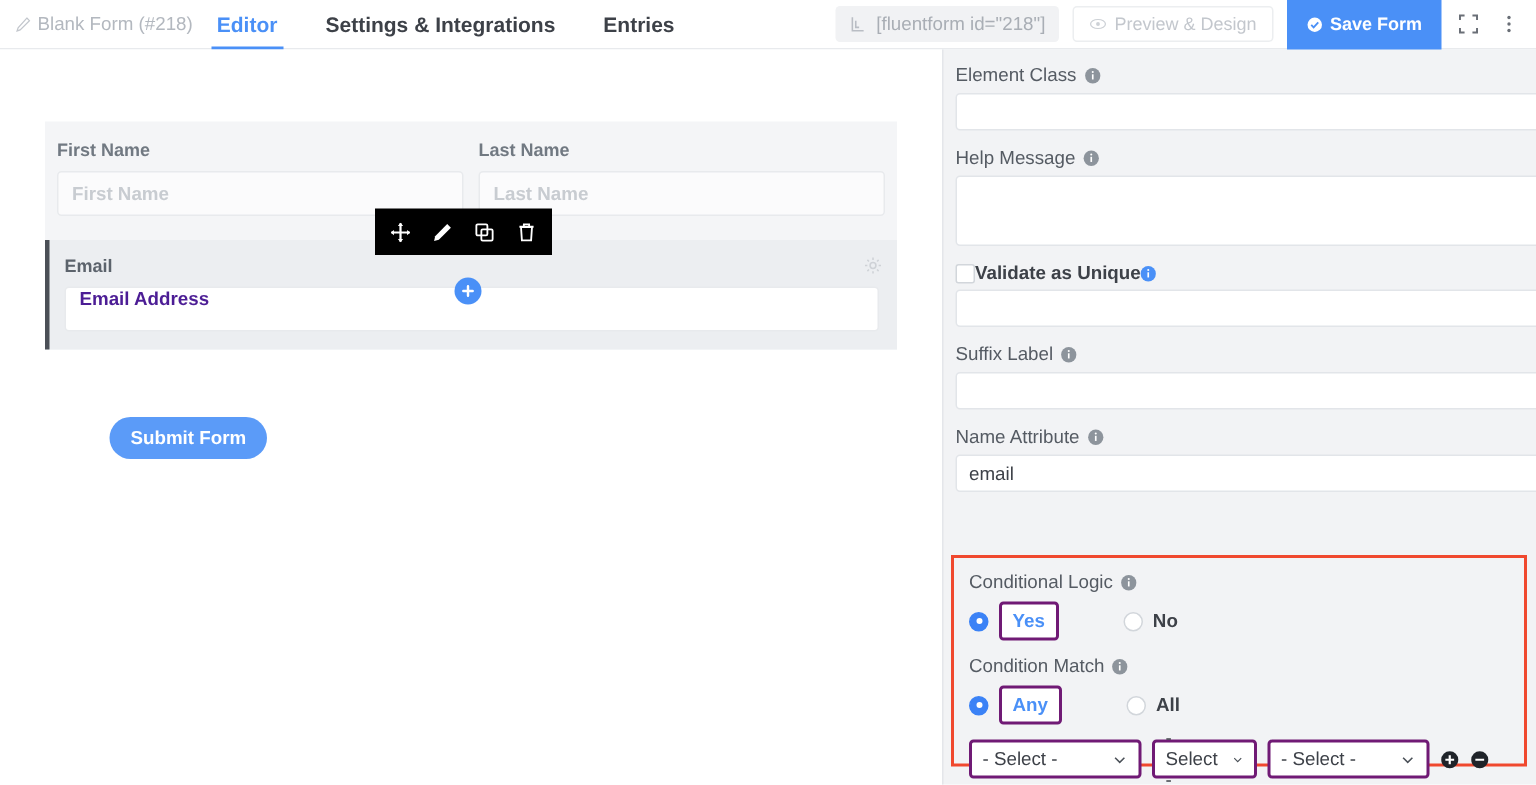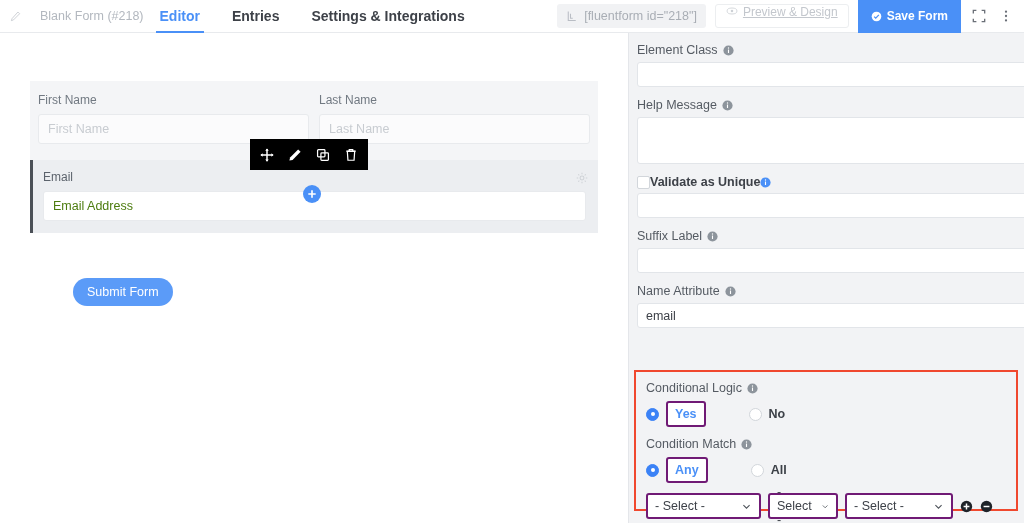--- a/index.html
+++ b/index.html
@@ -12,21 +12,21 @@
 
   
   .topbar {
     position: absolute; top: 0; left: 0; width: 1024px; height: 33px;
     background: #ffffff;
     border-bottom: 1px solid #e8eaed;
     display: flex; align-items: center;
   }
   .tb-left { display: flex; align-items: center; height: 33px; }
   .form-title {
-    display: flex; align-items: center; gap: 19px;
+    display: flex; align-items: center; gap: 4px;
     margin-left: 10px; color: #b3b8bf; font-size: 12.5px;
     height: 33px;
   }
   .tab {
     position: relative;
     height: 33px; display: flex; align-items: center;
     padding: 0 16px; font-size: 14px; font-weight: bold;
     color: #3d4148; white-space: nowrap;
   }
   .tab.active { color: #4a90f7; }
@@ -38,38 +38,38 @@
     margin-left: auto; display: flex; align-items: center; gap: 9px;
     padding-right: 9px; height: 33px;
   }
   .shortcode {
     display: flex; align-items: center; gap: 6px;
     background: #f1f2f4; border-radius: 3px;
     height: 24px; padding: 0 9px;
     color: #a9aeb5; font-size: 12.5px;
   }
   .btn-preview {
-    display: flex; align-items: flex-start; gap: 5px;
+    display: flex; align-items: center; gap: 5px;
     background: #fff; border: 1px solid #eceef0; border-radius: 3px;
     height: 24px; padding: 0 10px;
-    color: #c3c7cd; font-size: 12px; text-decoration: underline;
+    color: #c3c7cd; font-size: 12px;
   }
   .btn-save {
     display: flex; align-items: center; gap: 5px;
     background: #4a90f7; border-radius: 3px;
     height: 42px; padding: 0 13px;
     color: #ffffff; font-size: 12px; font-weight: bold;
   }
   .icon-btn { display: flex; align-items: center; justify-content: center;
               width: 18px; height: 22px; color: #6a6f77; }
 
   
   .canvas {
     position: absolute; top: 33px; left: 0; width: 628px; height: 490px;
-    background: #ffffff; overflow: hidden;
+    background: #ffffff; overflow: hidden; font-weight: bold;
   }
   .form-box {
     position: absolute; left: 30px; top: 48px; width: 568px;
     background: #f4f5f7;
   }
   .row-names { display: flex; padding: 12px 8px 6px 8px; gap: 10px; }
   .fld { flex: 1; }
   .fld-label { font-size: 12px; color: #717982; margin-bottom: 7px; }
   .fld-input {
     height: 30px; background: #fbfbfc; border: 1px solid #e8eaed;
@@ -77,22 +77,22 @@
     padding: 0 9px; font-size: 12.5px; color: #c8ccd1;
   }
   .row-email {
     position: relative;
     background: #eceef1; border-left: 3px solid #4b5057;
     padding: 10px 12px 12px 10px; margin-top: 10px;
   }
   .email-label { font-size: 12px; color: #5c636c; margin-bottom: 7px; }
   .email-input {
     height: 30px; background: #ffffff; border: 1px solid #e8eaed;
-    border-radius: 3px; display: flex; align-items: center;
-    padding: 0 9px; font-size: 12.5px; color: #4d7c0f;
+    border-radius: 3px; display: flex; 
+    padding: 0 9px; font-size: 12.5px; color: #4c1d95;
   }
   .gear-corner { position: absolute; right: 10px; top: 10px; opacity: .3; }
   .submit-btn {
     position: absolute; left: 37px; top: 245px;
     background: #5b9bf8; color: #fff; border-radius: 14px;
     height: 28px; padding: 0 14px;
     display: flex; align-items: center; font-size: 12.5px; margin-left: 36px;
   }
 
   
@@ -192,24 +192,24 @@
       <svg class="info" width="12" height="12" viewBox="0 0 16 16">
         <path d="M11.5 1.5 L14 4 L5 13 L2 14 L3 11 Z" fill="none" stroke="#c3c7cd" stroke-width="1.2"></path>
       </svg>
       <span>Blank Form (#218)</span>
     </div>
 
     <div class="tab active">
       <span>Editor</span>
     </div>
     <div class="tab">
+      <span>Settings &amp; Integrations</span>
+    </div>
+    <div class="tab">
       <span>Entries</span>
-    </div>
-    <div class="tab">
-      <span>Settings &amp; Integrations</span>
     </div>
   </div>
 
   <div class="tb-right">
     <div class="shortcode">
       <svg width="12" height="12" viewBox="0 0 16 16">
         <path d="M3 2 L3 14 L13 14" fill="none" stroke="#b9bdc4" stroke-width="1.4"></path>
         <path d="M6 5 L6 11 L9 11" fill="none" stroke="#b9bdc4" stroke-width="1.4"></path>
       </svg>
       <span>[fluentform id="218"]</span>

